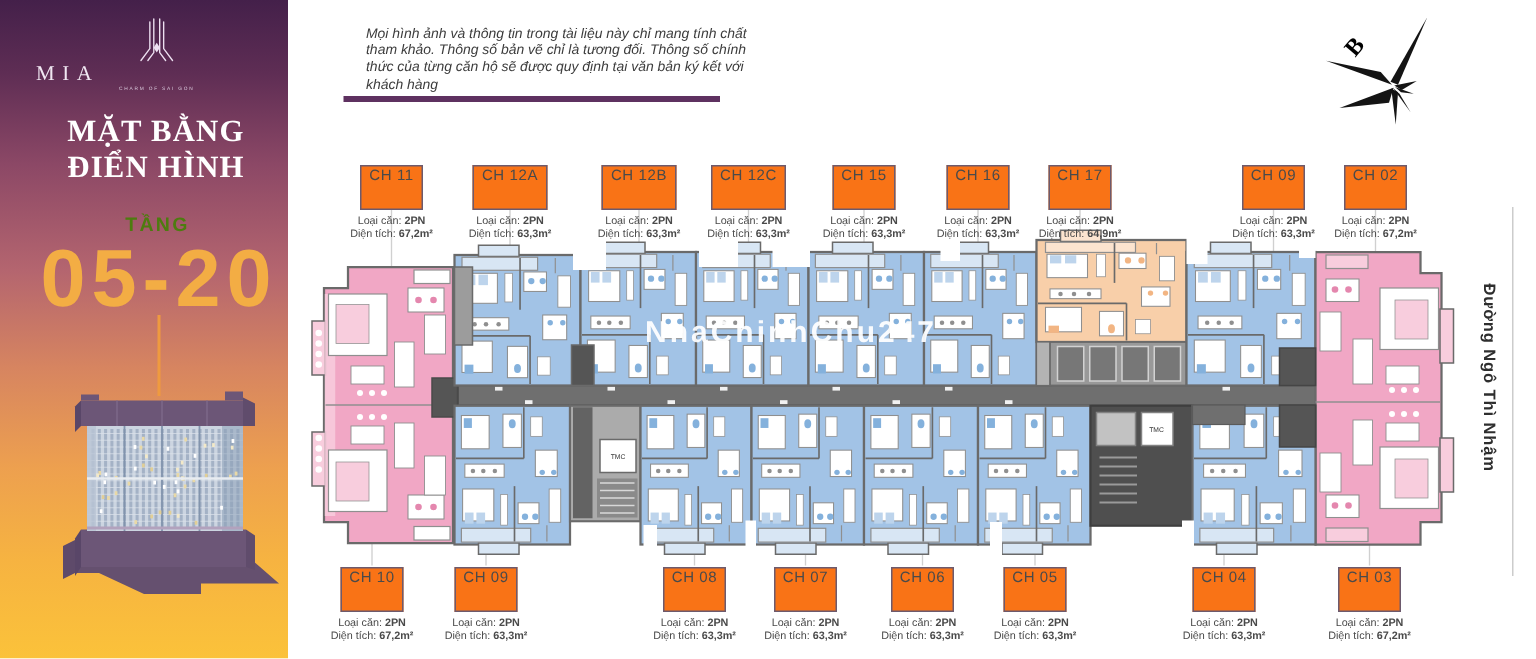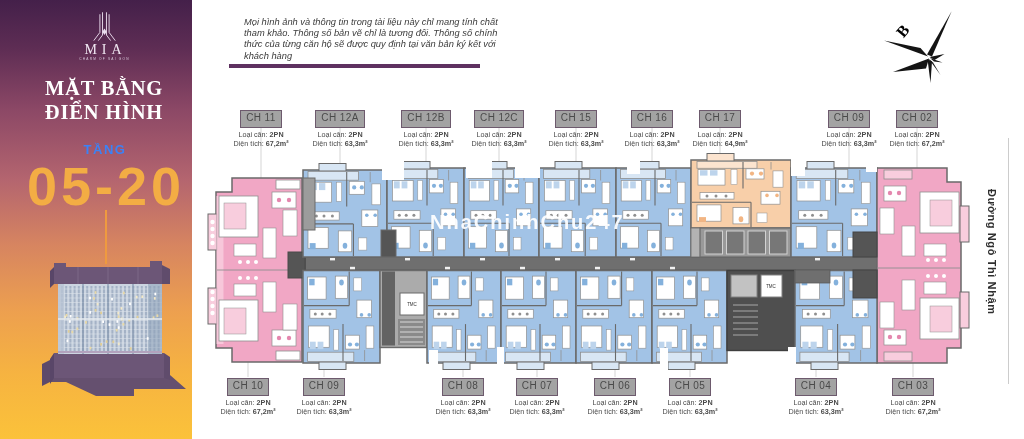--- a/index.html
+++ b/index.html
@@ -1,46 +1,46 @@
 <!DOCTYPE html>
 <html><head><meta charset="utf-8">
 <style>
   * { margin:0; padding:0; box-sizing:border-box; -webkit-font-smoothing:antialiased; }
   html,body { width:1024px; height:439px; overflow:hidden; background:#fff;
          font-family:"Liberation Sans", sans-serif; position:relative; }
   .lbl { position:absolute; width:80px; text-align:center; }
   .lblbox { display:inline-block; border:1px solid #6d5a6d; color:#4a4a4a;
-            font-size:10px; letter-spacing:0.4px; padding:1px 5px 4px; background:#a3a3a3; }
+            font-size:10px; letter-spacing:0.4px; padding:1px 5px 16px; background:#f97316; }
   .lbltxt { font-size:7.2px; color:#4a4a4a; margin-top:3px; line-height:1.2; white-space:nowrap; }
 </style></head>
 <body>
 
 <div style="position:absolute;left:0;top:0;width:192px;height:439px;
   background:linear-gradient(180deg,#44204a 0%,#5e2d54 11%,#8c4866 25%,#b4656f 41%,#d78560 56%,#eda04f 71%,#f6b341 85%,#fbc23a 100%);">
 </div>
 
 <svg style="position:absolute;left:92px;top:10px" width="25" height="33" viewBox="0 0 38 46" xmlns="http://www.w3.org/2000/svg">
   <g stroke="#ecdff0" fill="none" stroke-width="1.4" stroke-linecap="round">
     <path d="M12 5 V32 L3 44"></path>
     <path d="M16 2 V36 L10 44"></path>
     <path d="M26 5 V32 L35 44"></path>
     <path d="M22 2 V36 L28 44"></path>
   </g>
   <path d="M19 26 l3.2 5 -3.2 5 -3.2 -5 Z" fill="#ecdff0"></path>
 </svg>
 
-<div style="position:absolute;left:24px;top:42px;width:163px;text-align:center;
+<div style="position:absolute;left:24px;top:42px;width:163px;text-align:left;
   font-family:'Liberation Serif',serif;font-size:14px;letter-spacing:5px;color:#f0e7f2;">MIA</div>
 <div style="position:absolute;left:24px;top:57px;width:161px;text-align:center;
   font-size:3.2px;letter-spacing:1.2px;color:#d8c8dc;">CHARM OF SAI GON</div>
 
 <div style="position:absolute;left:0;top:76px;width:208px;text-align:center;color:#fff;
   font-size:20.5px;font-weight:bold;letter-spacing:0.8px;line-height:24px;font-family:Liberation Serif, serif;">MẶT BẰNG<br>ĐIỂN HÌNH</div>
 
-<div style="position:absolute;left:0;top:142px;width:210px;text-align:center;color:#3b82f6;
+<div style="position:absolute;left:0;top:142px;width:210px;text-align:center;color:#4d7c0f;
   font-size:13px;font-weight:bold;letter-spacing:1.5px;">TẦNG</div>
 
 <div style="position:absolute;left:0;top:155px;width:212px;text-align:center;color:#f3ad44;
   font-size:54px;font-weight:bold;letter-spacing:4px;">05-20</div>
 
 <div style="position:absolute;left:105px;top:210px;width:1.5px;height:54px;background:#ef9a3f;"></div>
 
 <svg style="position:absolute;left:38px;top:256px" width="152" height="145" viewBox="0 0 152 145" xmlns="http://www.w3.org/2000/svg">
 
 <path d="M6 112 L124 112 L148 133 L96 133 L96 140 L58 140 L28 126 L6 126 Z" fill="#65506f"></path>

